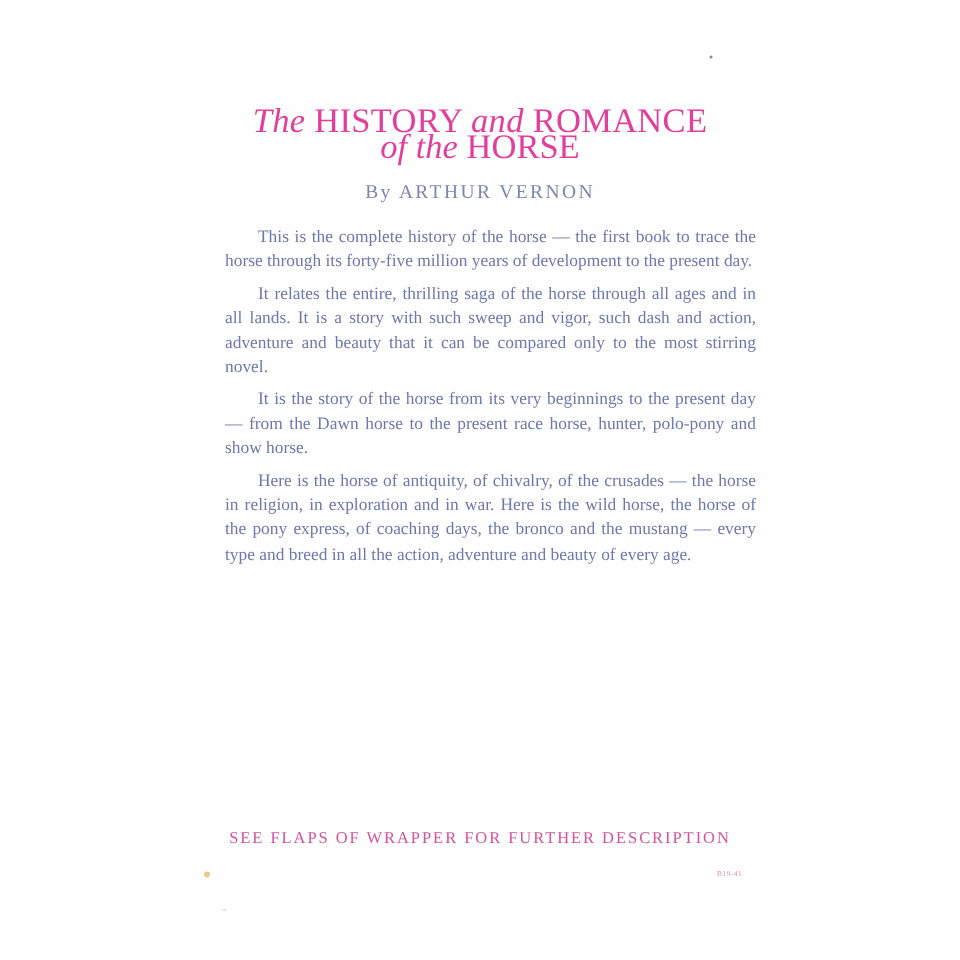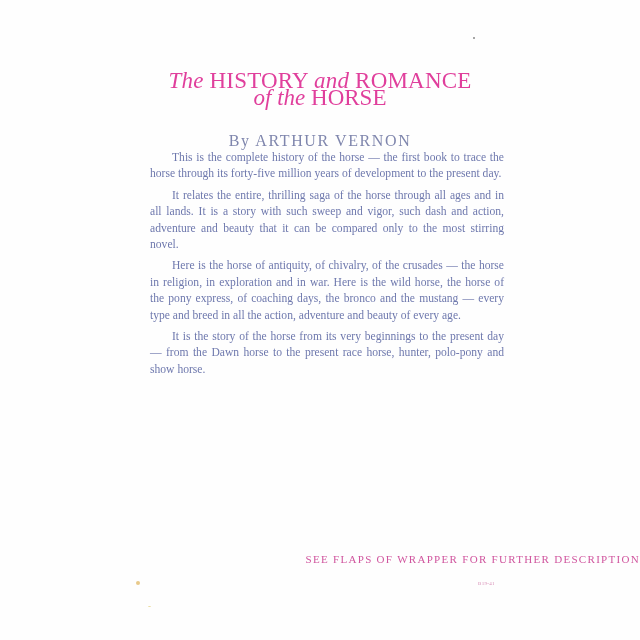--- a/index.html
+++ b/index.html
@@ -34,46 +34,46 @@
       position: absolute;
       top: 85px;
       left: 0; width: 640px;
       text-align: center;
       color: #e03f9c;
       font-size: 23px;
     }
     .title-line1 i, .title-line2 i { font-style: italic; }
     .author {
       position: absolute;
-      top: 132px;
+      top: 120px;
       left: 0; width: 640px;
       text-align: center;
       color: #7f86ad;
-      font-size: 16px;
+      font-size: 13px;
       letter-spacing: 1.6px;
     }
     .body-text {
       position: absolute;
       top: 150px;
       left: 146px;
       width: 358px;
       color: #6e78ad;
       font-size: 11.6px;
       line-height: 16.4px;
       text-align: justify;
     }
     .body-text p {
       margin: 0 0 5px 4px;
       text-indent: 22px;
     }
     .footer-note {
       position: absolute;
       top: 553px;
       left: 0; width: 640px;
-      text-align: right;
+      text-align: center;
       color: #d0559e;
       font-size: 11px;
       letter-spacing: 1.3px;
     }
     .code {
       position: absolute;
       top: 581px;
       left: 478px;
       color: #d88fb6;
       font-size: 5px;
@@ -99,22 +99,22 @@
   <div class="title-line2">
     <i>of the</i>
     <span>HORSE</span>
   </div>
 
   <div class="author">By ARTHUR VERNON</div>
 
   <div class="body-text">
     <p>This is the complete history of the horse — the first book to trace the horse through its forty-five million years of development to the present day.</p>
     <p>It relates the entire, thrilling saga of the horse through all ages and in all lands. It is a story with such sweep and vigor, such dash and action, adventure and beauty that it can be compared only to the most stirring novel.</p>
+    <p>It is the story of the horse from its very beginnings to the present day — from the Dawn horse to the present race horse, hunter, polo-pony and show horse.</p>
     <p>Here is the horse of antiquity, of chivalry, of the crusades — the horse in religion, in exploration and in war. Here is the wild horse, the horse of the pony express, of coaching days, the bronco and the mustang — every type and breed in all the action, adventure and beauty of every age.</p>
-    <p>It is the story of the horse from its very beginnings to the present day — from the Dawn horse to the present race horse, hunter, polo-pony and show horse.</p>
   </div>
 
   <div class="footer-note">SEE FLAPS OF WRAPPER FOR FURTHER DESCRIPTION</div>
 
   <div class="code">B19-41</div>
 
   <span class="speck" style="left:136px;top:581px;width:4px;height:4px;background:#e8c98a;"></span>
   <span class="speck" style="left:473px;top:37px;width:2px;height:2px;background:#888;"></span>
   <span class="speck" style="left:148px;top:606px;width:3px;height:1px;background:#eadca0;"></span>
 </div>

